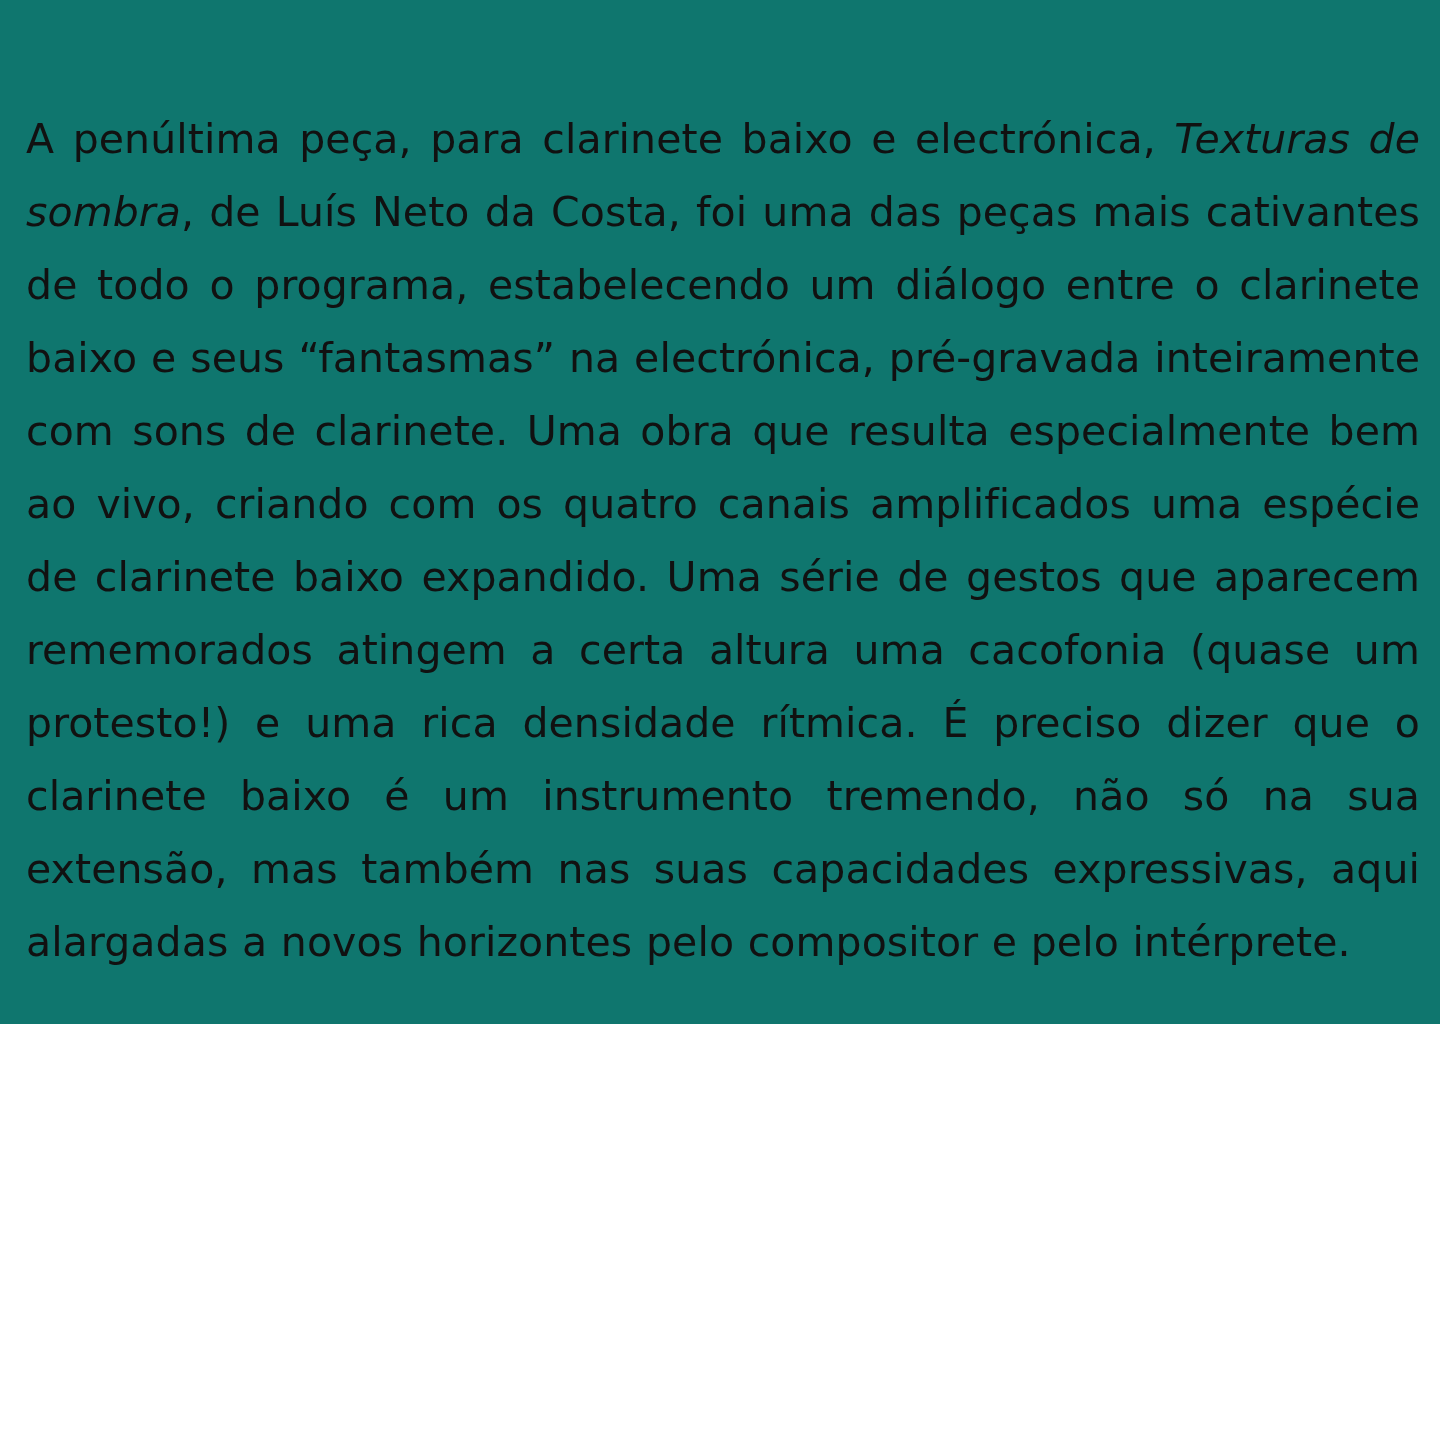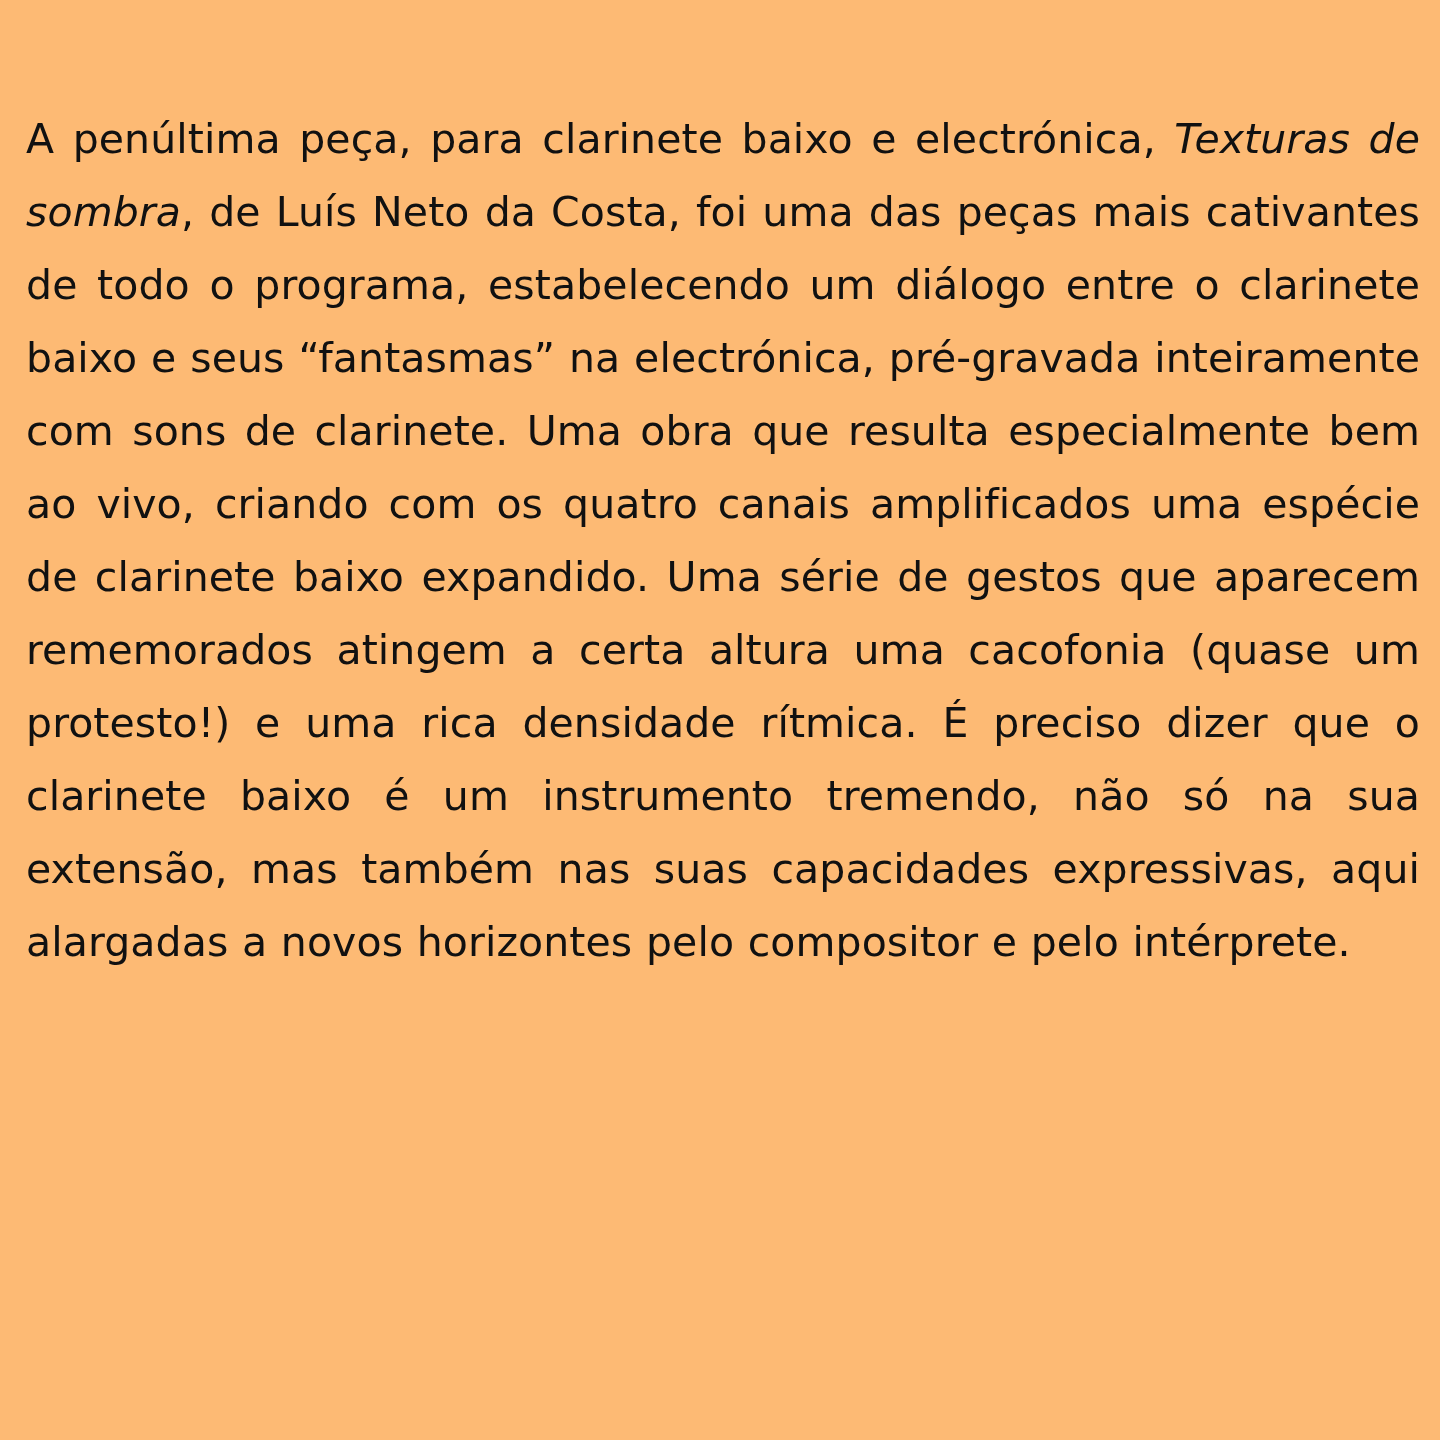--- a/index.html
+++ b/index.html
@@ -10,23 +10,23 @@
   body {
     width: 1440px;
     height: 1440px;
     font-family: "DejaVu Sans", sans-serif;
     color: #000000;
     overflow: hidden;
   }
   .page {
     box-sizing: border-box;
     width: 1440px;
-    height: 1440px;
+    height: 1024px;
     padding: 62px 20px 0 26px;
-    background: #fdba74;
+    background: #0f766e;
   }
   .body-text {
     font-size: 41px;
     line-height: 1.78;
     text-align: justify;
     text-justify: inter-word;
     letter-spacing: 0.1px;
     word-spacing: 0.5px;
     color: #111111;
   }

